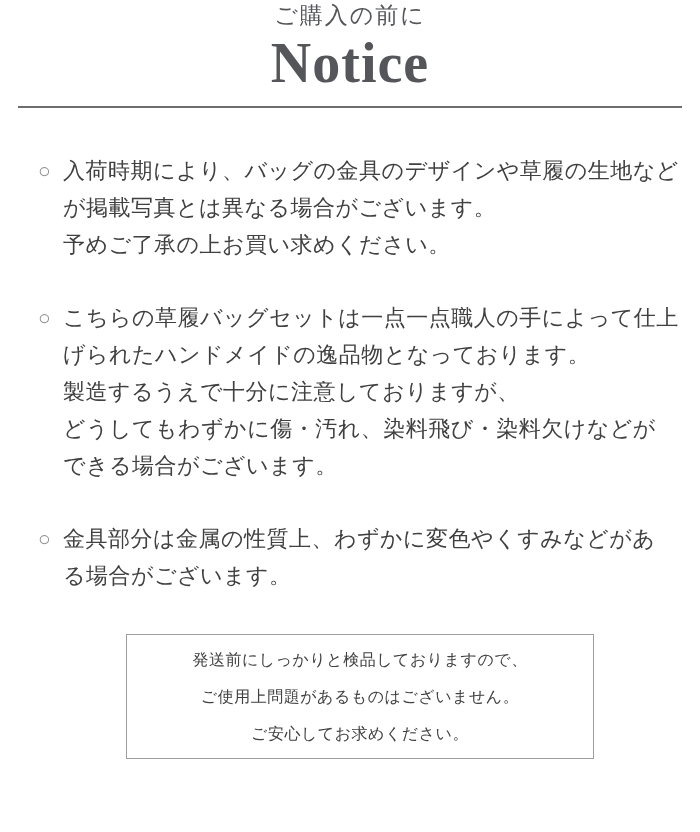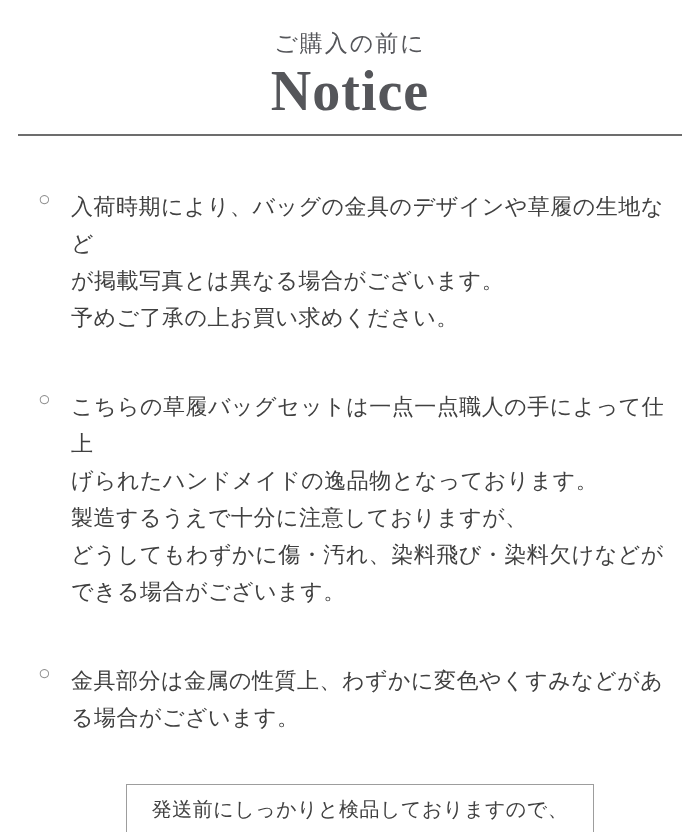--- a/index.html
+++ b/index.html
@@ -10,21 +10,20 @@
     height: 832px;
     background: #ffffff;
     box-sizing: border-box;
     font-family: "Liberation Sans", "DejaVu Sans", sans-serif;
     color: #404040;
     overflow: hidden;
   }
 
   .header {
     text-align: center;
-    padding-top: 28px;
   }
 
   .subtitle {
     font-family: "Liberation Serif", "DejaVu Serif", serif;
     font-size: 23px;
     line-height: 32px;
     letter-spacing: 2px;
     color: #55565a;
   }
 
@@ -58,32 +57,32 @@
     color: #404040;
   }
 
   .marker {
     flex: 0 0 25px;
     color: #8f8f8f;
     font-size: 21px;
   }
 
   .notice-text {
-    margin: 8px;
+    margin: 0;
     white-space: pre-line;
   }
 
   .assurance-box {
     width: 468px;
     box-sizing: border-box;
     margin: 40px auto 0 auto;
     border: 1px solid #9d9d9d;
     padding: 6px 8px;
     text-align: center;
-    font-size: 20px;
+    font-size: 16px;
     line-height: 37px;
     letter-spacing: 0.5px;
     color: #404040;
     white-space: pre-line;
   }
 </style>
 </head>
 <body>
 
 <div class="page">

